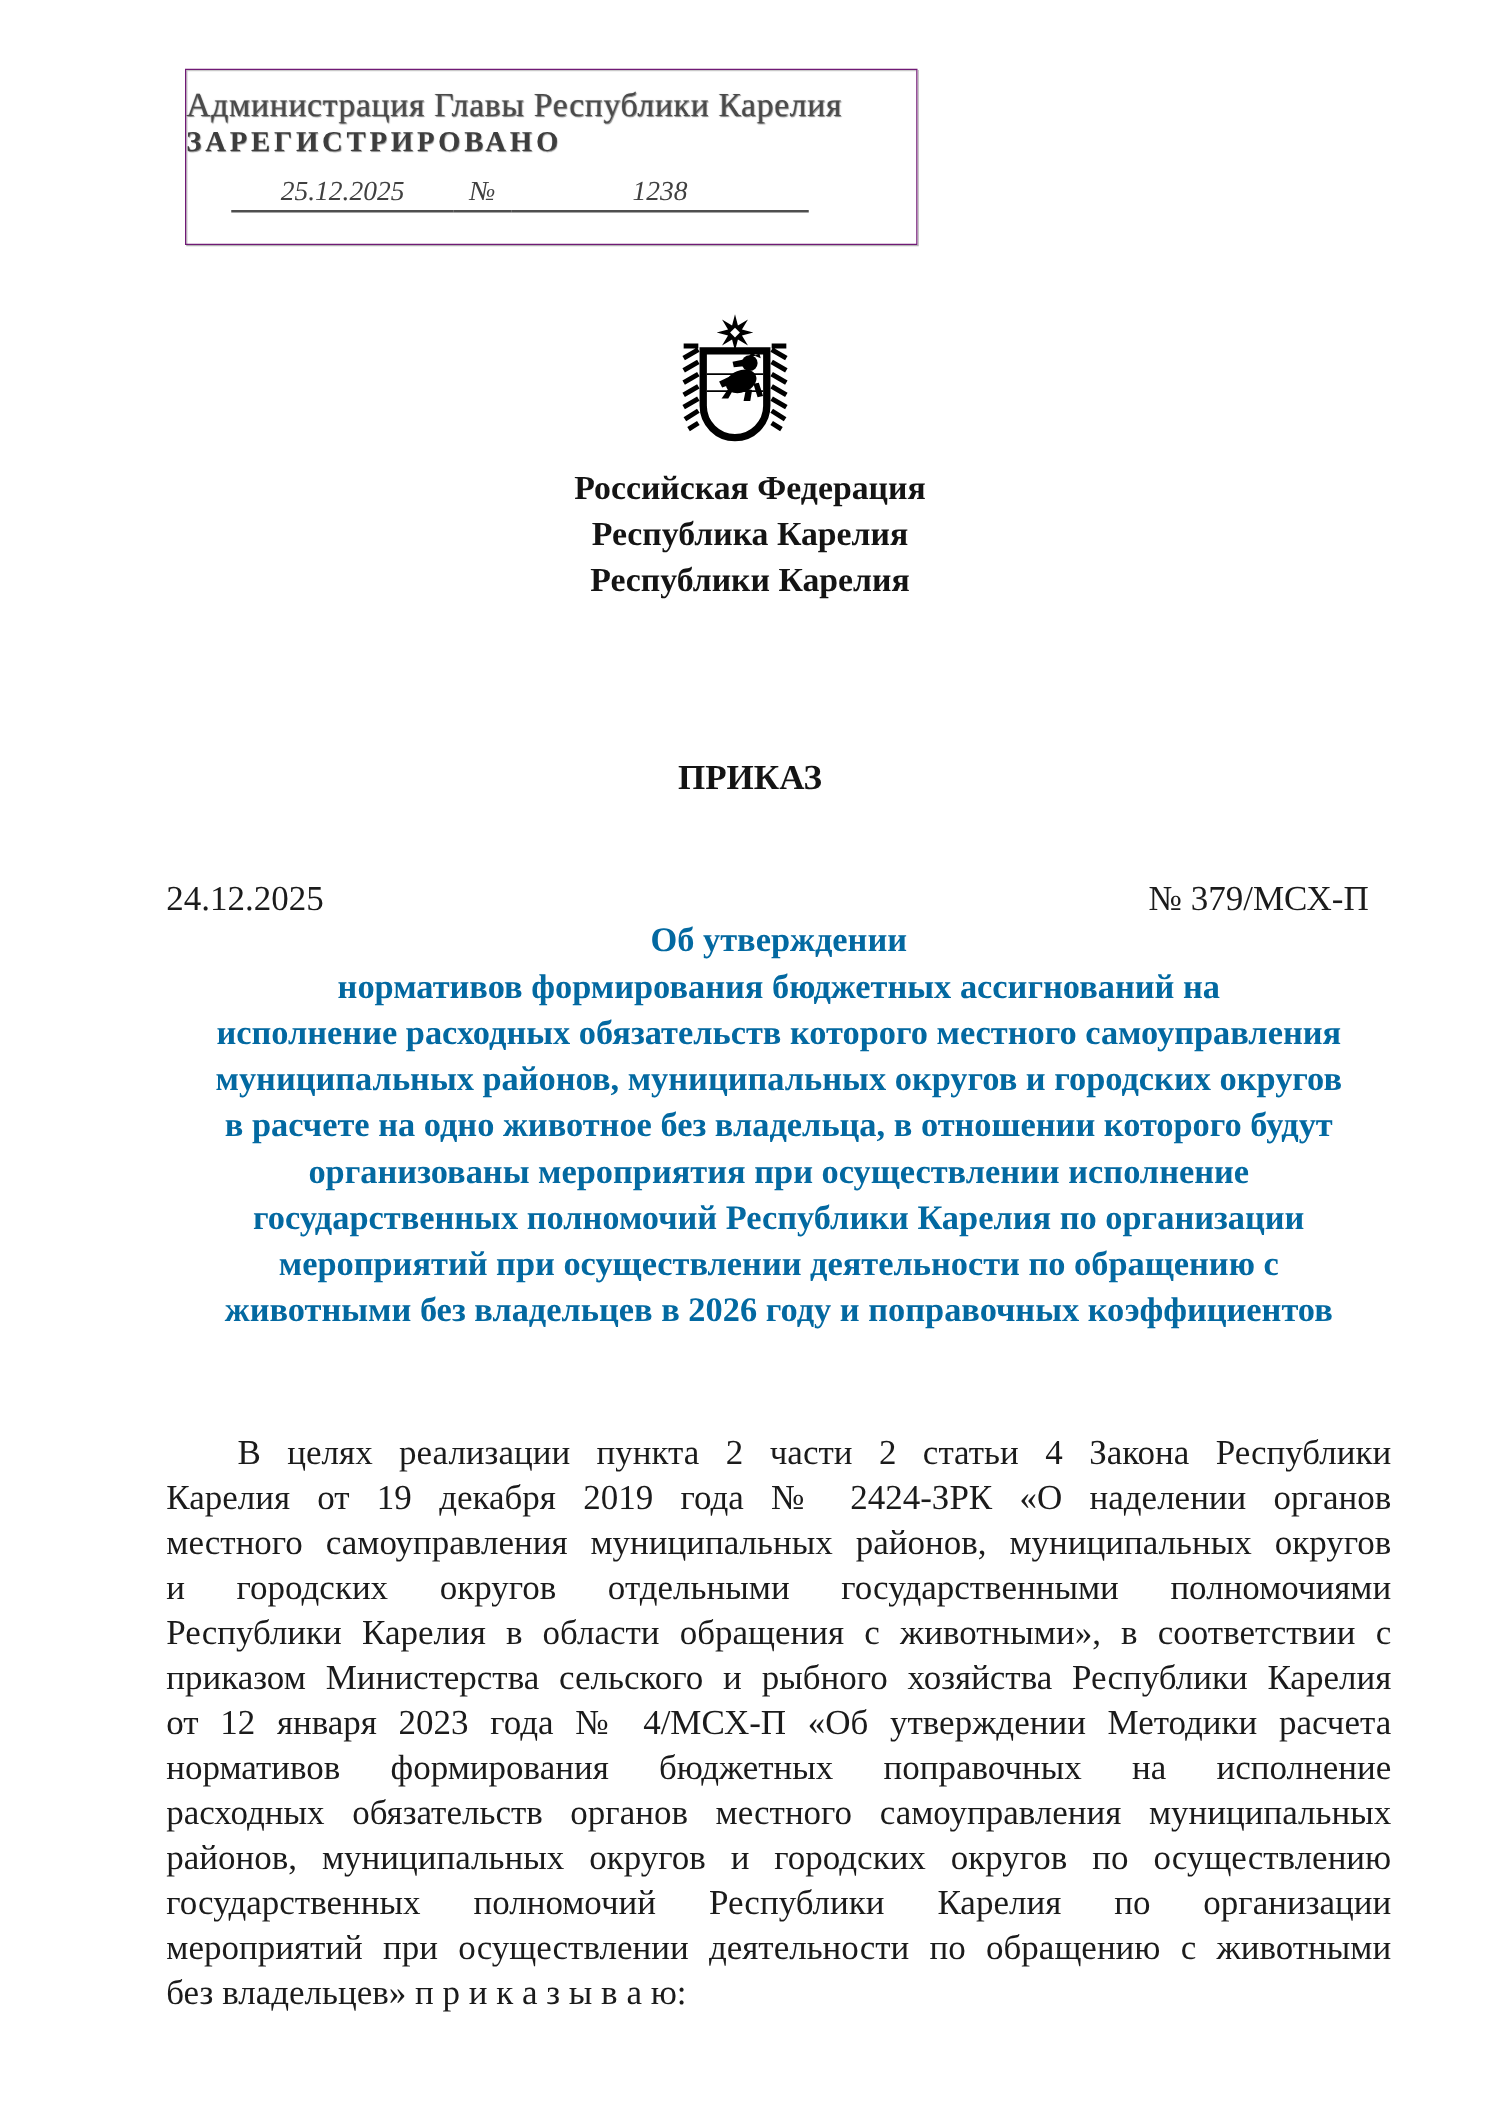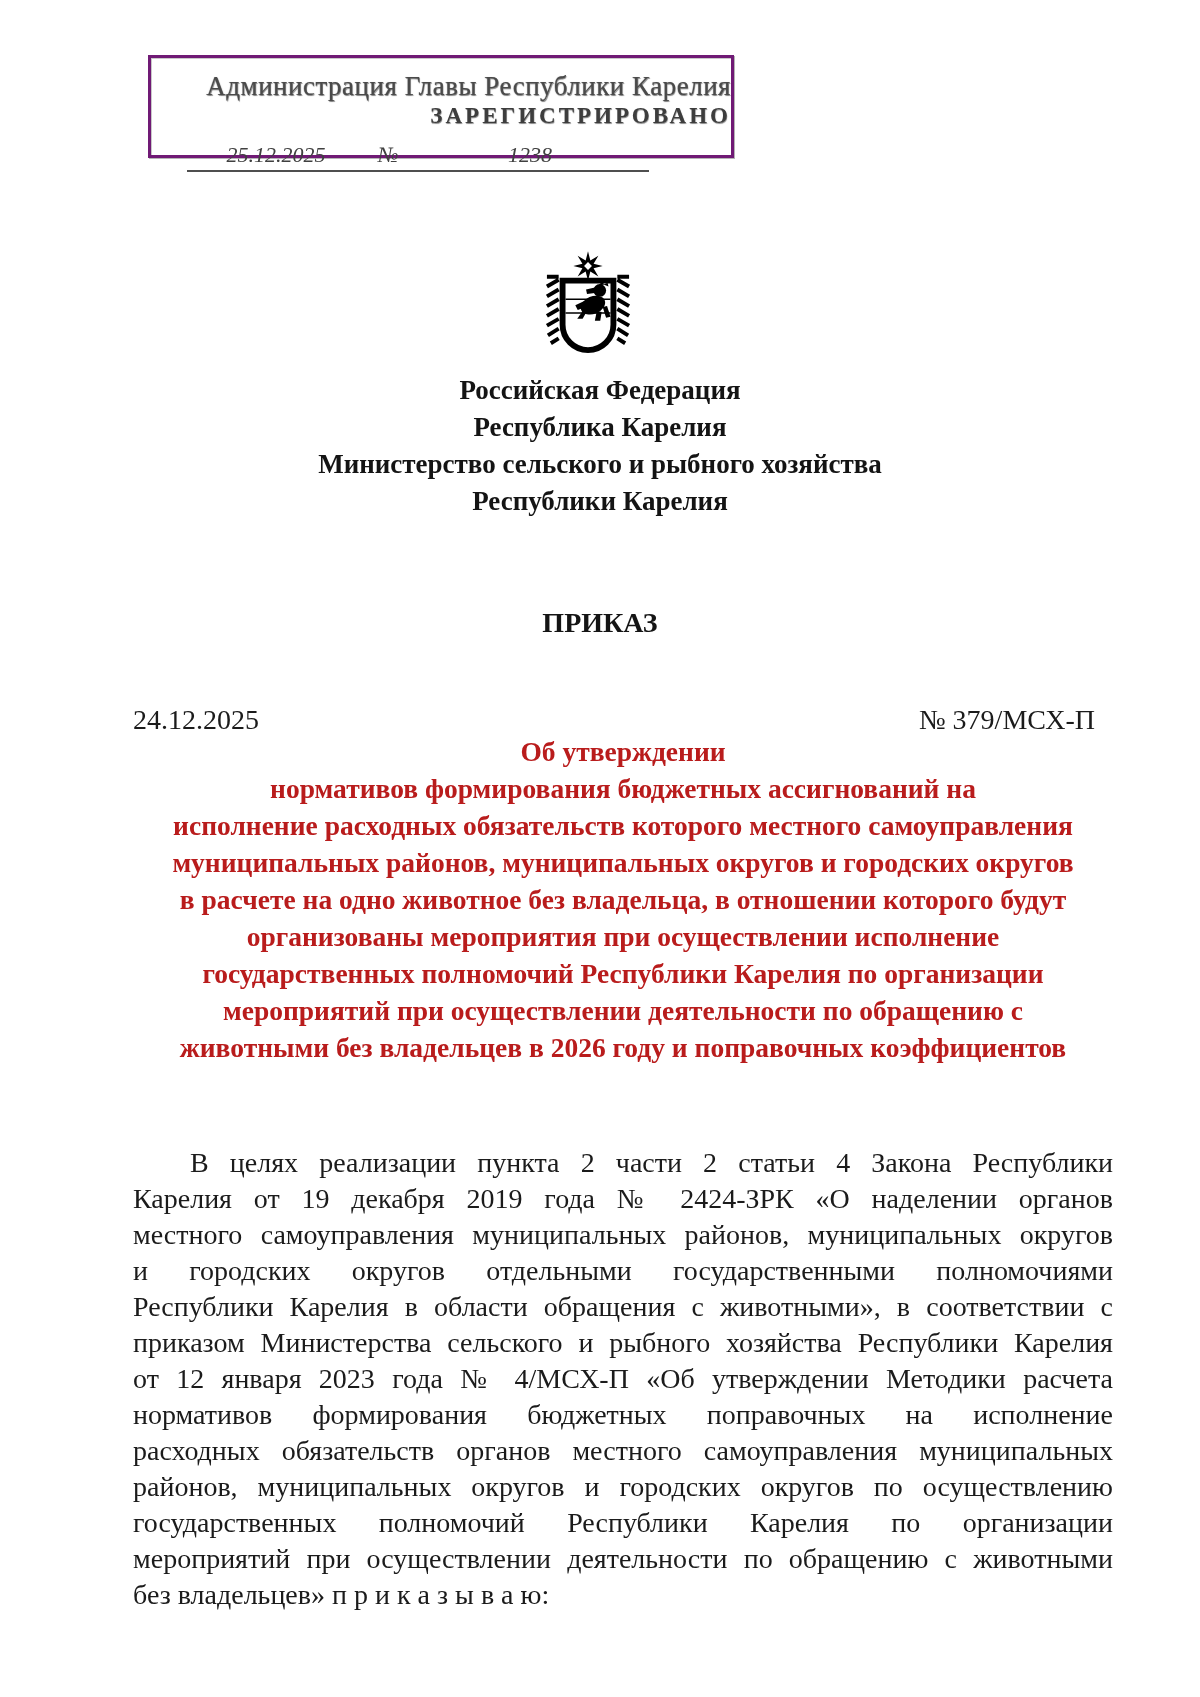--- a/index.html
+++ b/index.html
@@ -8,24 +8,24 @@
     width:1200px;height:1697px;
     margin:0 auto;
     background:#ffffff;
     font-family:"Liberation Serif","DejaVu Serif",serif;
     color:#1b1b1b;
     overflow:hidden;
   }
 
   
   .stamp{
-    position:absolute;left:148px;top:55px;width:586px;height:103px;
-    border:3px solid #701a75;
+    position:absolute;left:148px;top:55px;width:586px;height:141px;
+    border:1px solid #701a75;
     box-shadow:1px 1px 0 #b5b5b5, inset 1px 1px 0 #c9c9c9;
-    display:flex;flex-direction:column;align-items:flex-end;
+    display:flex;flex-direction:column;align-items:flex-start;
     box-sizing:border-box;padding-top:13px;
   }
   .stamp-org{
     font-size:27px;letter-spacing:.5px;color:#4a4a4a;white-space:nowrap;
     text-shadow:.6px .6px .8px rgba(110,110,110,.85), -.5px -.5px .7px rgba(140,140,140,.6);
   }
   .stamp-registered{
     margin-top:1px;font-size:23px;font-weight:bold;letter-spacing:3px;color:#3d3d3d;
     text-shadow:.5px .5px .8px rgba(110,110,110,.8);
   }
@@ -55,21 +55,21 @@
   
   .meta-line{
     position:absolute;left:133px;top:704px;width:962px;
     display:flex;justify-content:space-between;
     font-size:28px;color:#1b1b1b;
   }
 
   
   .subject{
     position:absolute;left:123px;top:733px;width:1000px;
-    text-align:center;font-weight:bold;font-size:27.5px;line-height:37px;color:#b91c1c;
+    text-align:center;font-weight:bold;font-size:27.5px;line-height:37px;color:#0369a1;
   }
 
   
   .body-text{
     position:absolute;left:133px;top:1145px;width:980px;
     font-size:28px;line-height:36px;color:#1b1b1b;
   }
   .body-line{text-align:justify;text-align-last:justify;white-space:normal;}
   .body-line.first{text-indent:57px;}
   .body-line.last{text-align-last:left;}
@@ -111,21 +111,20 @@
         <path d="M41,60 l-7,10 5.5,0 4.5,-8 z"></path>
         <path d="M54,62 l-2,10 5.5,0 1.5,-9 z"></path>
         <path d="M60,58 l3.5,11 4.5,-1 -3.5,-11 z"></path>
       </g>
     </svg>
   </div>
 
   <div class="org-header">
     <div>Российская Федерация</div>
     <div>Республика Карелия</div>
-    <div>Министерство сельского и рыбного хозяйства</div>
     <div>Республики Карелия</div>
   </div>
 
   <div class="doc-type">ПРИКАЗ</div>
 
   <div class="meta-line">
     <span>24.12.2025</span>
     <span>№ 379/МСХ-П</span>
   </div>
 

